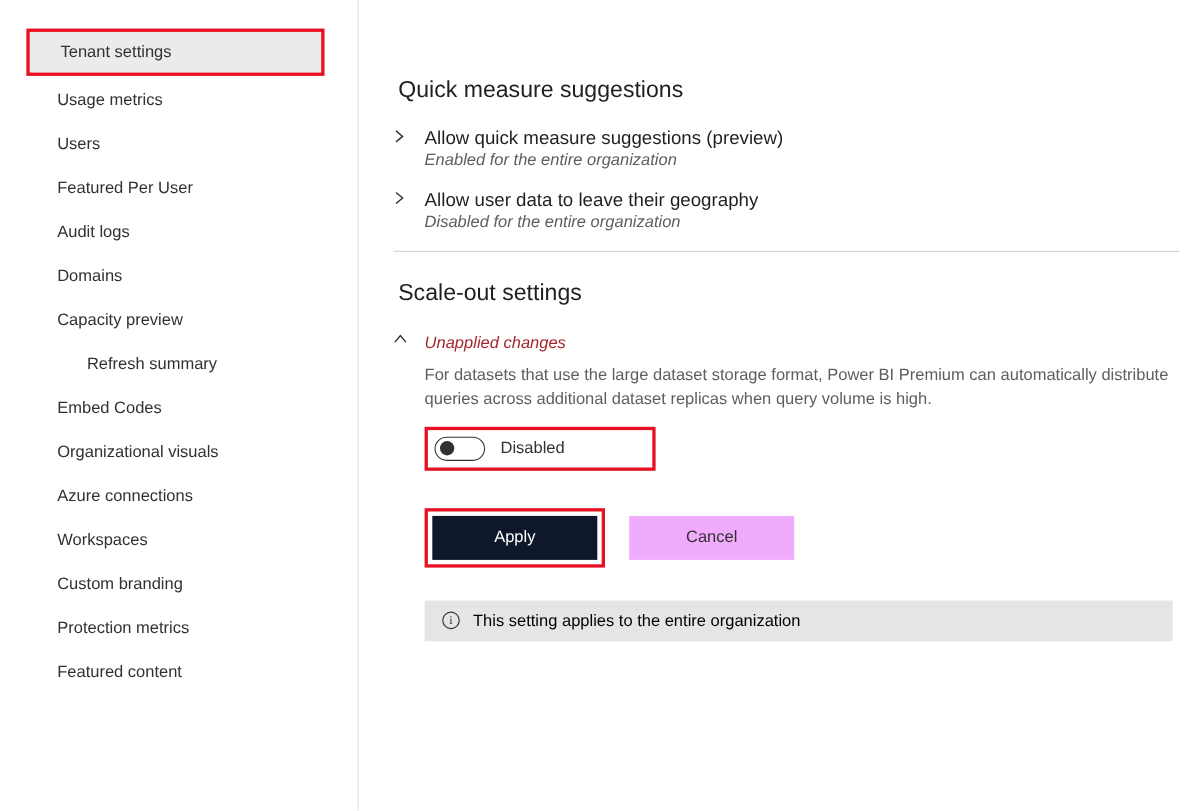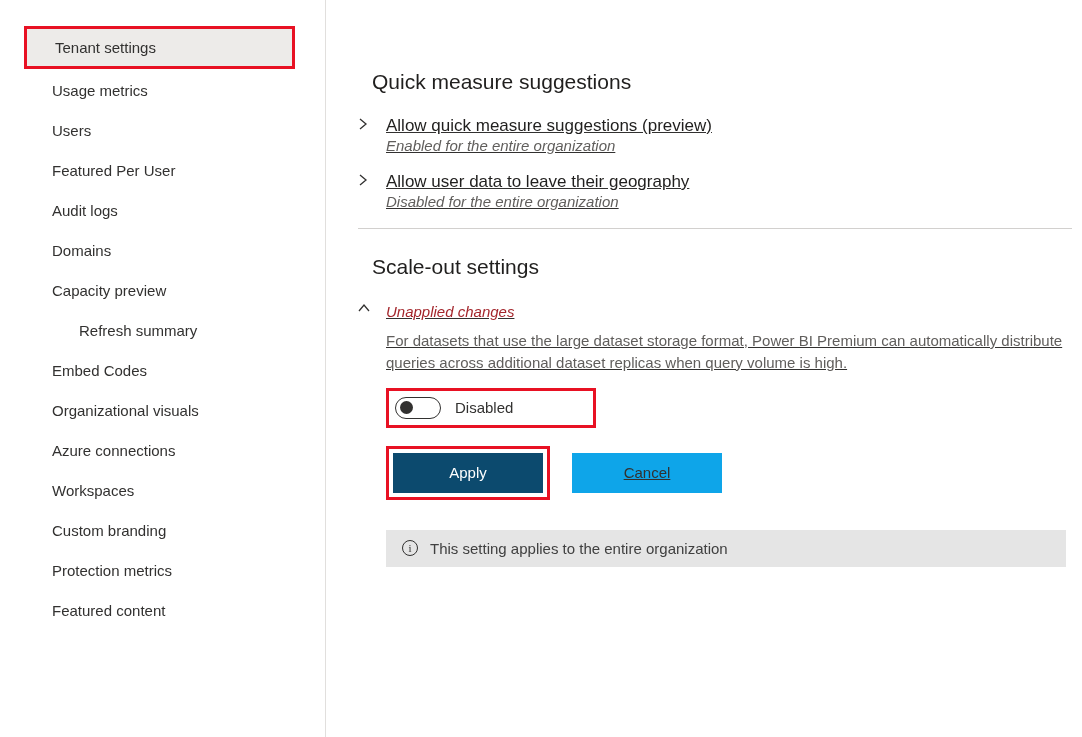--- a/index.html
+++ b/index.html
@@ -42,31 +42,31 @@
   .redbox { border: 3px solid #e81123; }
 
   .main {
     flex: 1;
     padding: 70px 10px 0 32px;
   }
   .section-title {
     font-size: 21px;
     font-weight: 400;
     color: #201f1e;
-    margin: 0 0 22px 14px;
+    margin: 0 0 22px 4px;
   }
   .setting-block { margin-bottom: 18px; }
   .setting-row { display: flex; align-items: flex-start; }
   .expander {
     width: 28px;
     padding-top: 2px;
     flex-shrink: 0;
   }
   .expander svg { display: block; }
-  .setting-body { flex: 1; text-decoration: underline; }
+  .setting-body { flex: 1; }
   .setting-label {
     font-size: 17px;
     color: #201f1e;
     margin: 0 0 1px 0;
   }
   .setting-status {
     font-size: 15px;
     font-style: italic;
     color: #605e5c;
   }
@@ -85,21 +85,21 @@
     font-size: 15px;
     color: #605e5c;
     line-height: 1.45;
     margin: 0 0 14px 0;
   }
   .toggle-wrap {
     display: inline-flex;
     align-items: center;
     padding: 6px 80px 6px 6px;
     border: 3px solid #e81123;
-    margin-bottom: 18px;
+    margin-bottom: 34px;
   }
   .toggle {
     width: 46px;
     height: 22px;
     border: 1.5px solid #323130;
     border-radius: 11px;
     position: relative;
     margin-right: 14px;
     background: #fff;
   }
@@ -120,43 +120,43 @@
     display: inline-block;
   }
   .btn {
     border: none;
     font-family: inherit;
     font-size: 15px;
     height: 40px;
     width: 150px;
     cursor: pointer;
   }
-  .btn-primary { background: #0c4a6e; color: #fff; }
-  .btn-secondary { background: #0ea5e9; color: #323130; }
+  .btn-primary { background: #0f172a; color: #fff; }
+  .btn-secondary { background: #f0abfc; color: #323130; }
   .info-banner {
     background: #e5e5e5;
     padding: 10px 16px;
     display: flex;
     align-items: center;
     gap: 12px;
     margin-left: 28px;
     margin-right: 6px;
   }
   .info-icon {
     width: 16px; height: 16px;
     border: 1.3px solid #323130;
     border-radius: 50%;
     display: flex;
     align-items: center;
     justify-content: center;
     font-size: 11px;
     font-family: Georgia, serif;
     flex-shrink: 0;
   }
-  .info-text { font-size: 15px; color: #404040; }
+  .info-text { font-size: 15px; color: #000000; }
 </style>
 </head>
 <body>
 
 <div class="layout">
   <aside class="sidebar">
     <ul class="nav-list">
       <li class="nav-item selected redbox">Tenant settings</li>
       <li class="nav-item">Usage metrics</li>
       <li class="nav-item">Users</li>

